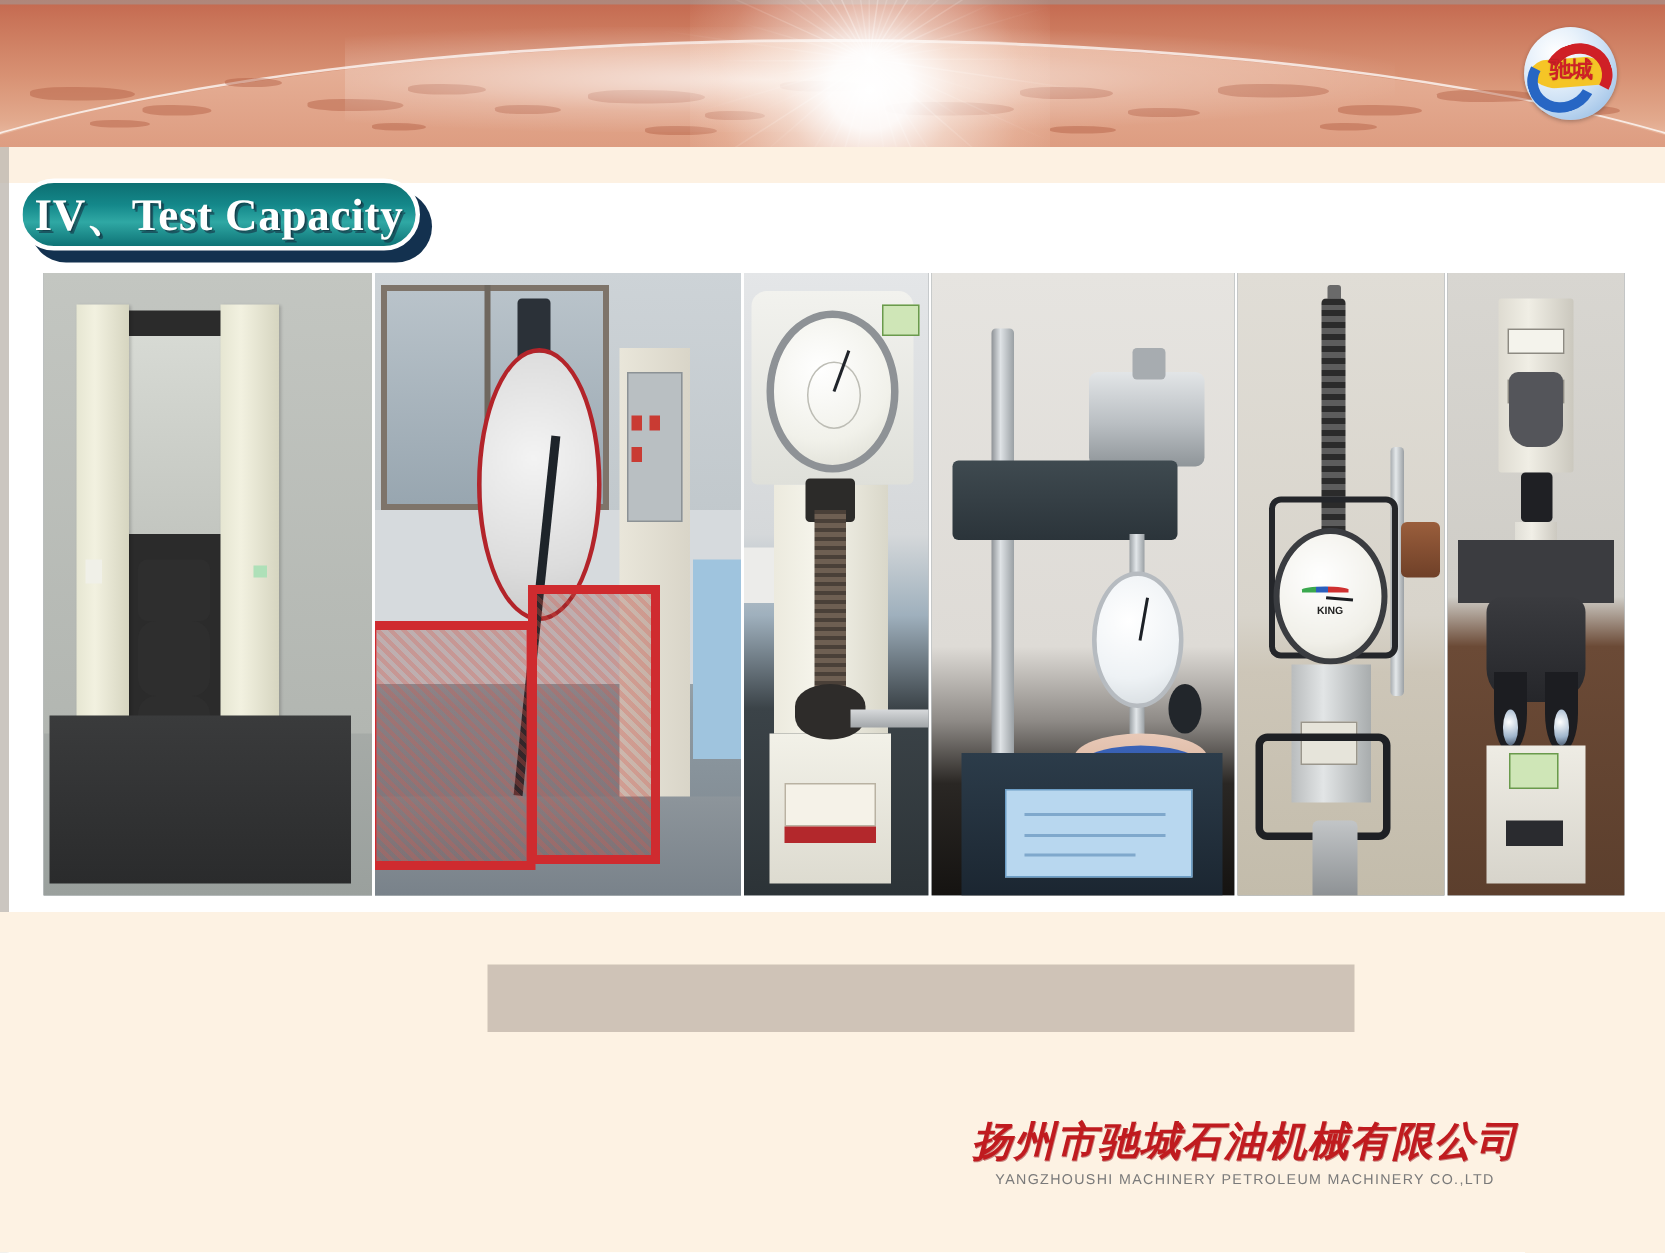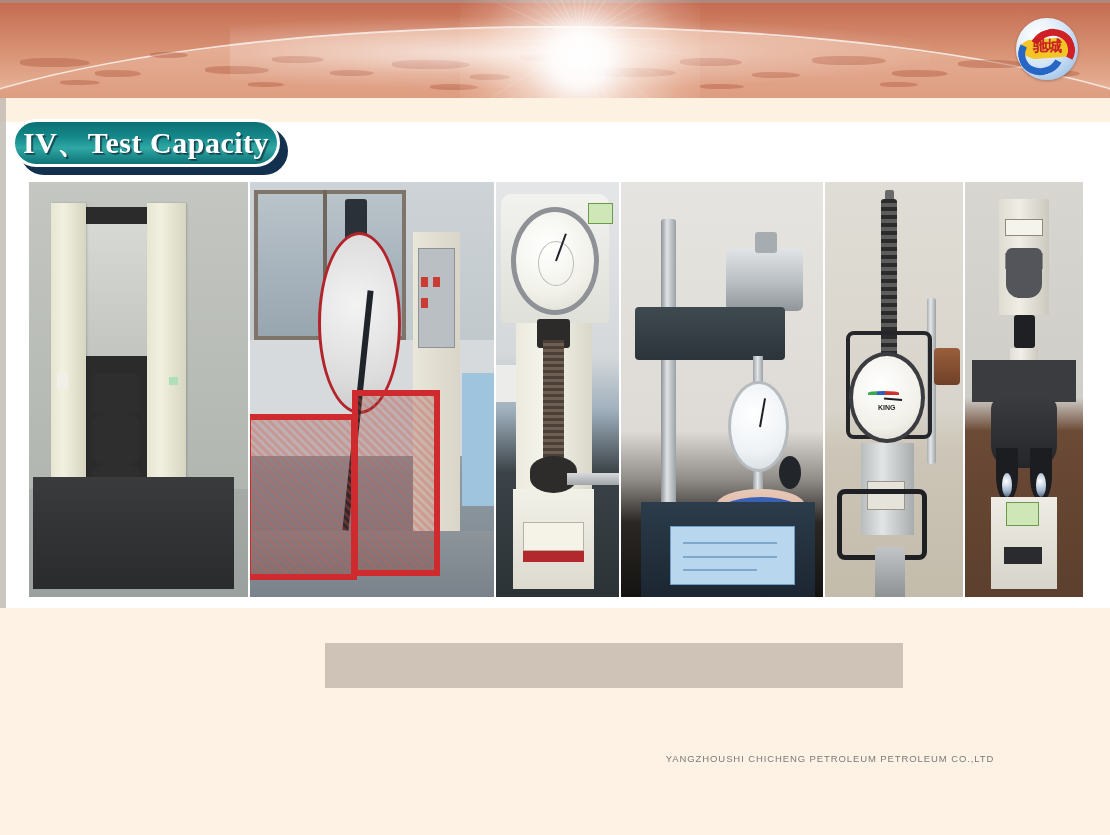--- a/index.html
+++ b/index.html
@@ -468,16 +468,17 @@
       <div class="p6-plate"></div>
     </div>
 
   </div>
 
   <div class="bottom-panel"></div>
 
   <div class="caption-shadow"></div>
 
   <div class="footer">
-    <div class="footer-en">YANGZHOUSHI CHICHENG PETROLEUM PETROLEUM CO.,LTD</div>
+    <div class="footer-cn">扬州市驰城石油机械有限公司</div>
+    <div class="footer-en">YANGZHOUSHI MACHINERY PETROLEUM MACHINERY CO.,LTD</div>
   </div>
 
 </div>
 
 </body></html>

